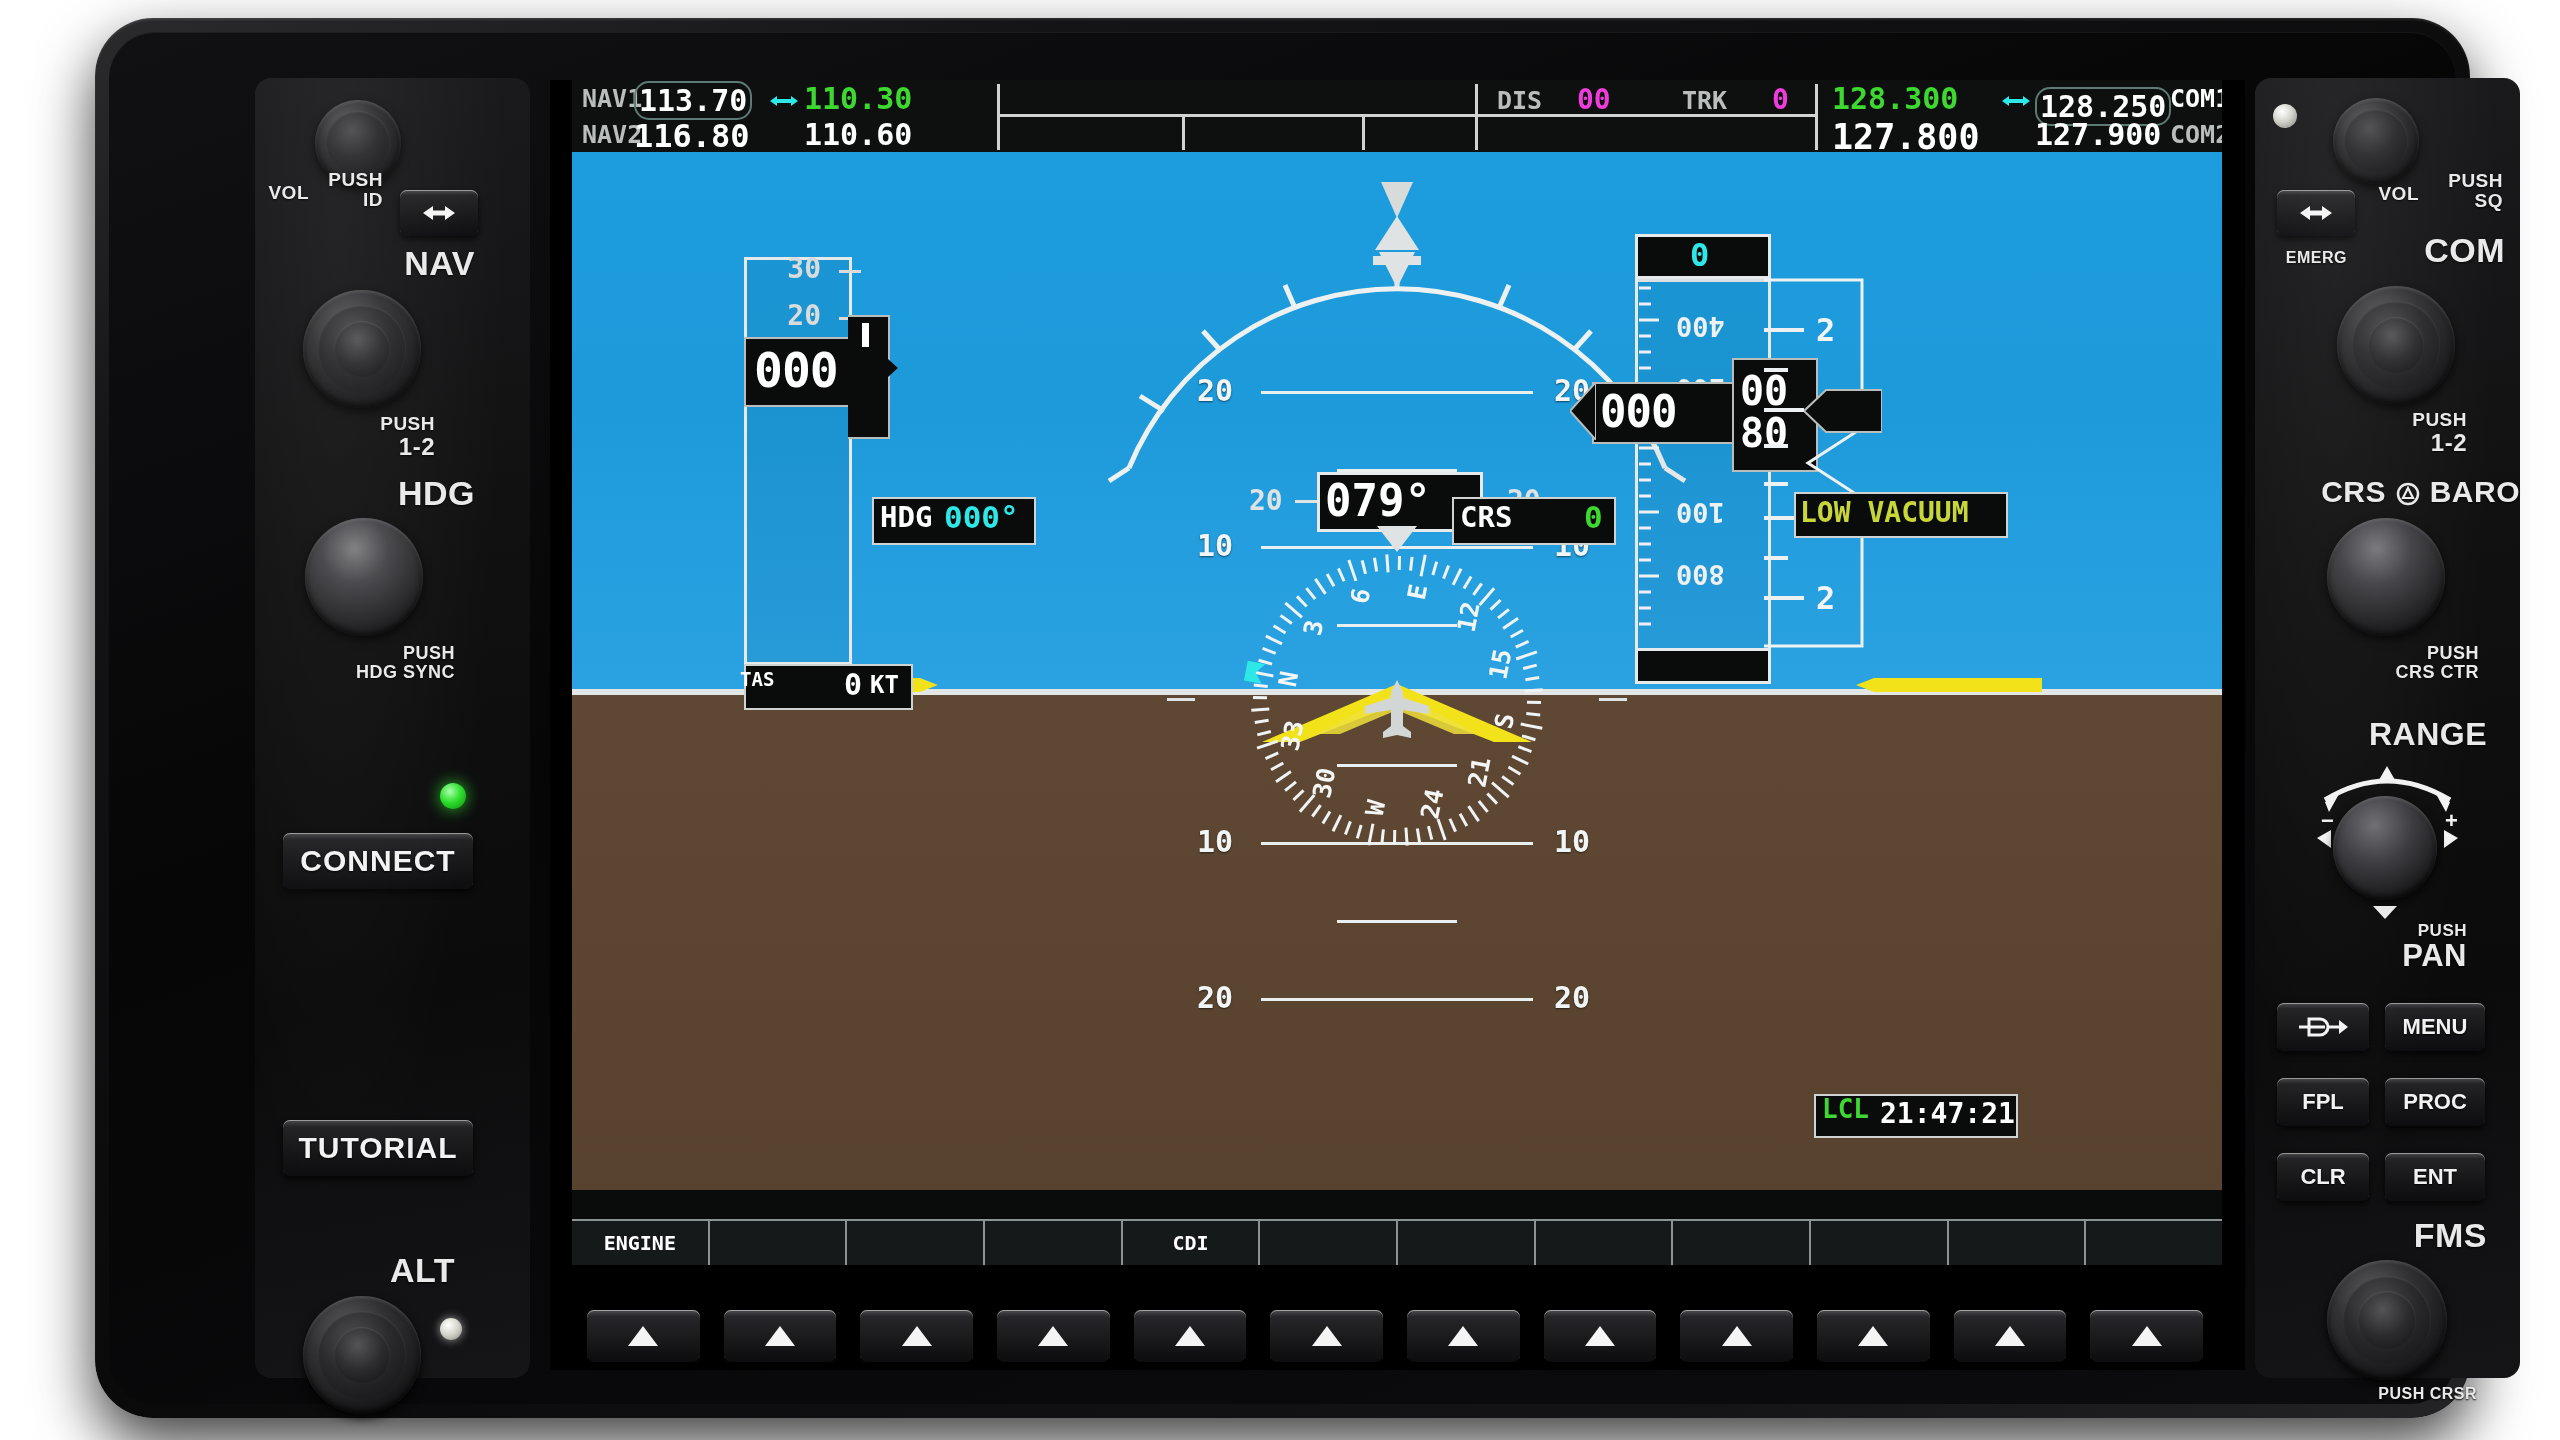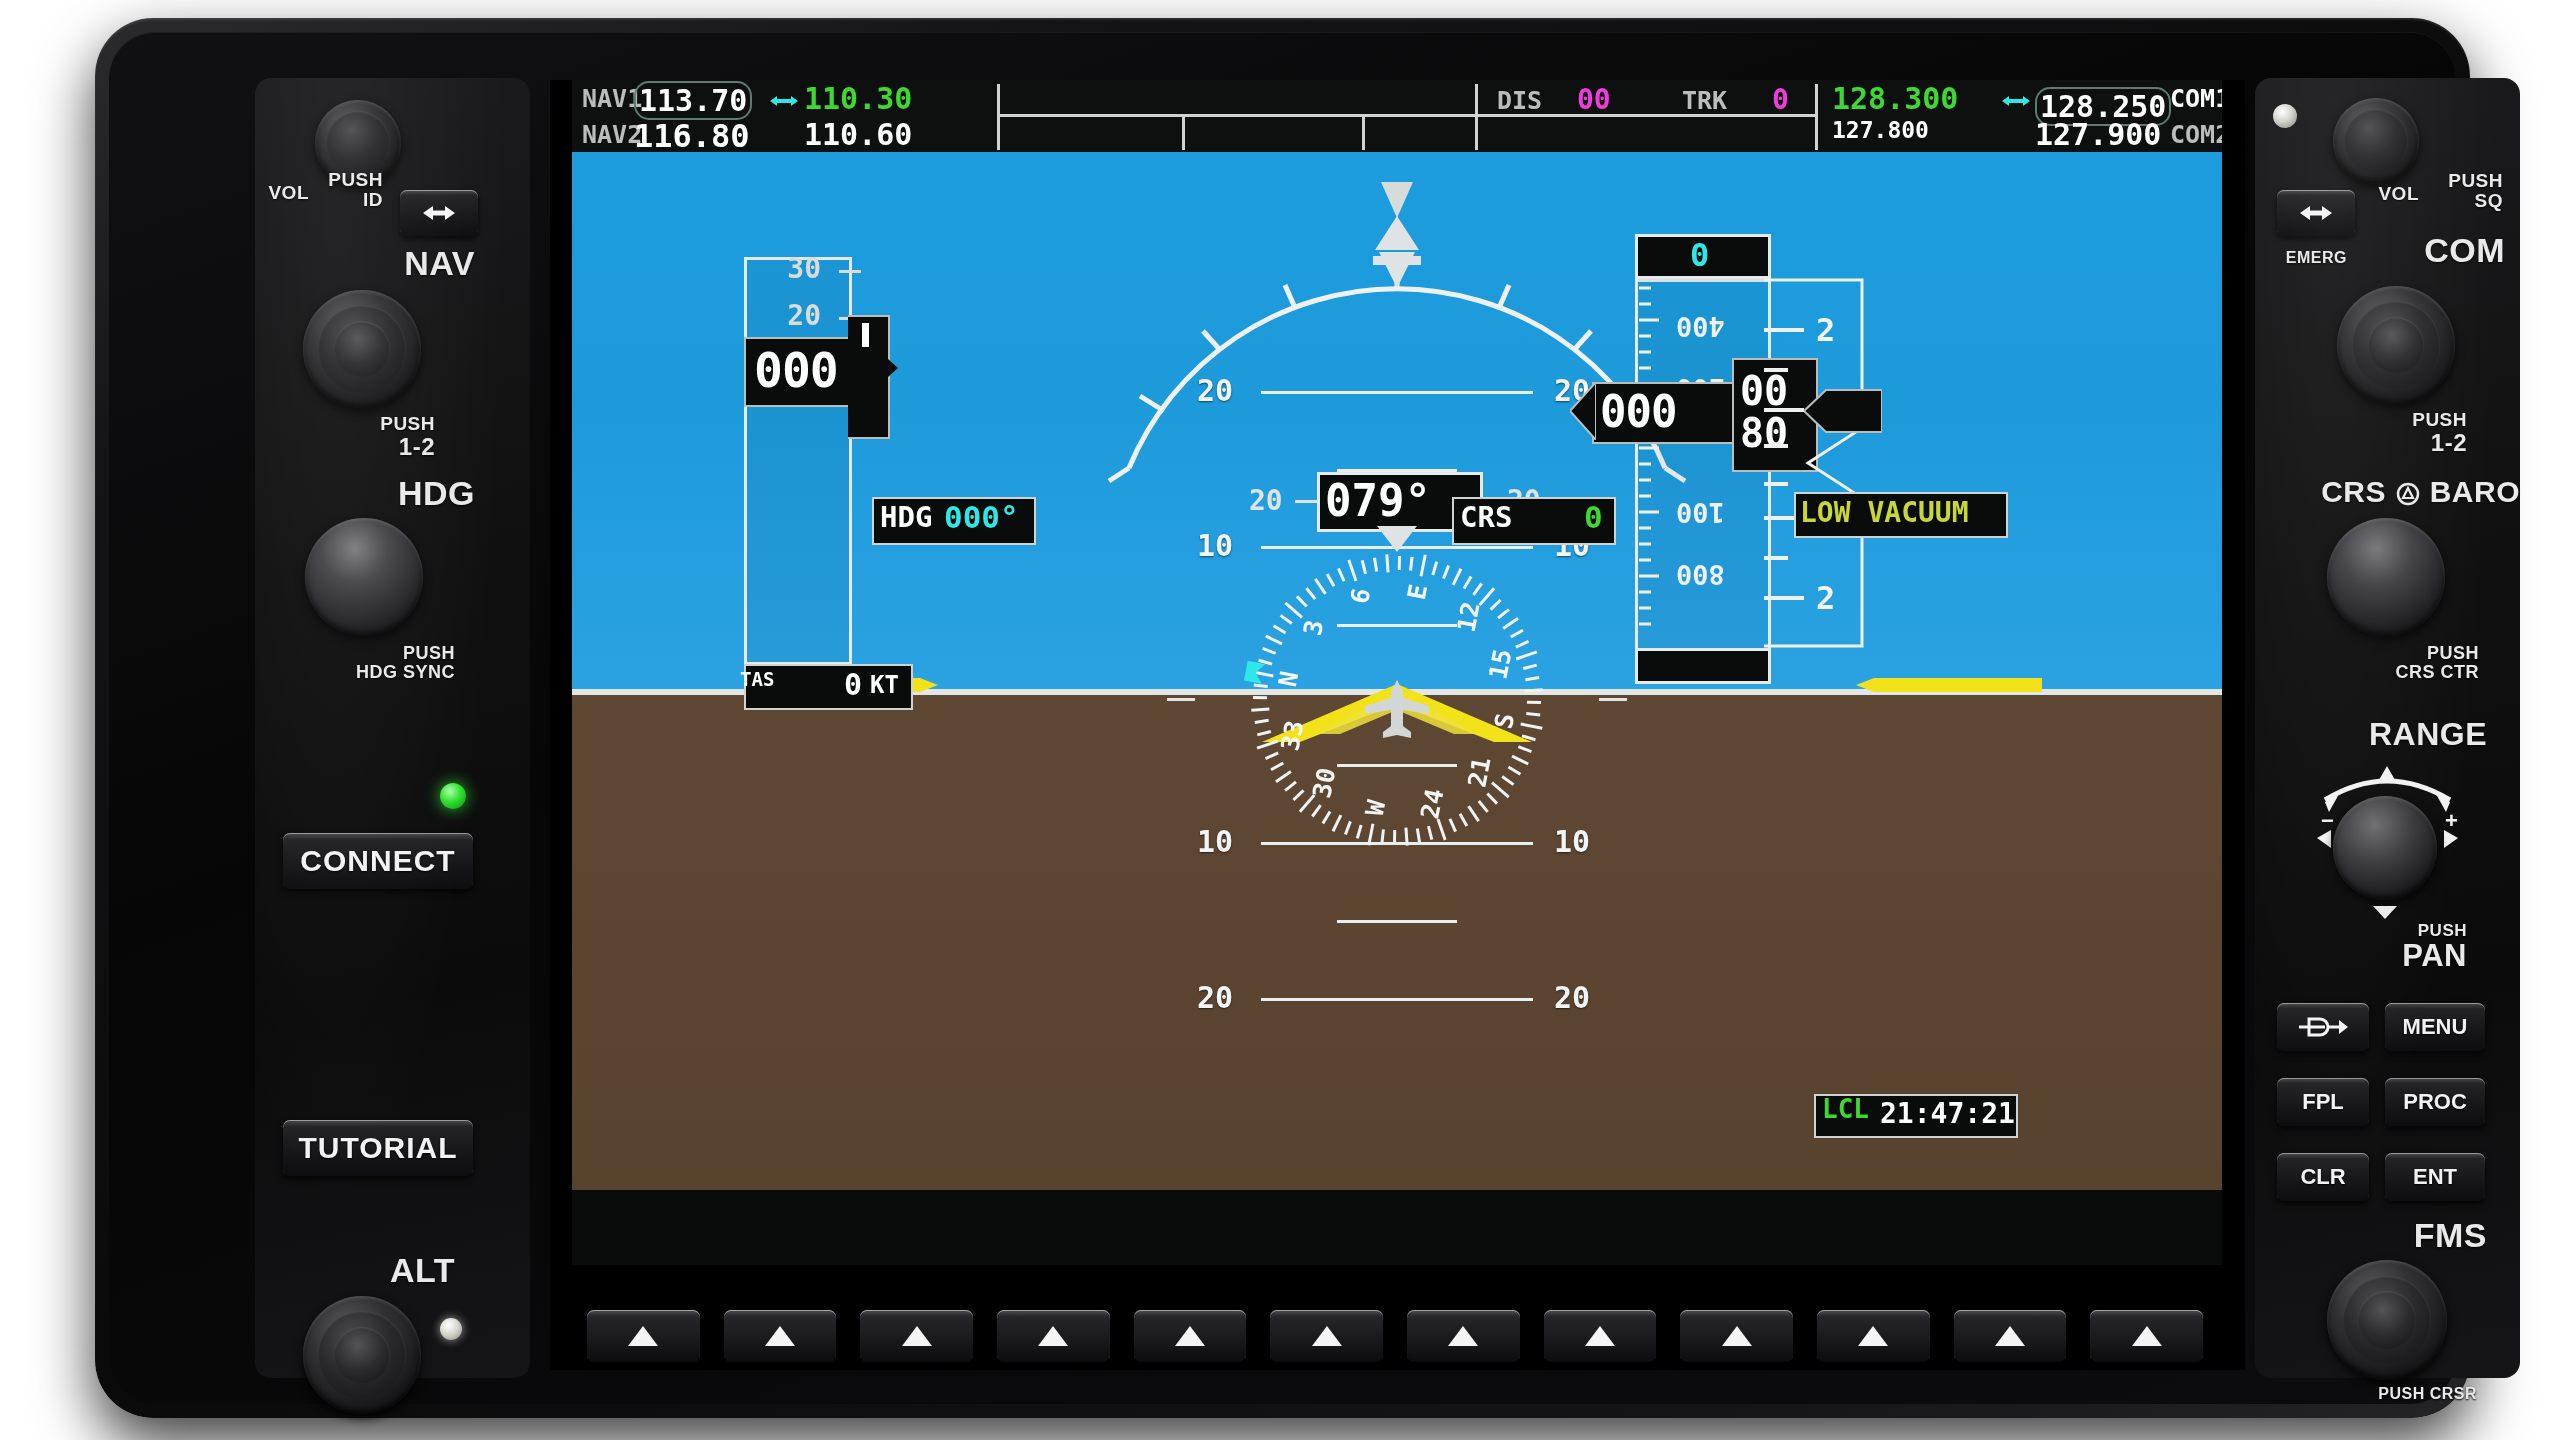--- a/index.html
+++ b/index.html
@@ -257,21 +257,21 @@
         <div class="tb-line" style="left:1243px;top:4px;width:3px;height:66px;"></div>
         <div class="tb-line" style="left:903px;top:34px;width:343px;height:3px;"></div>
 
         <div class="mono green" style="position:absolute;left:1260px;top:1px;font-size:30px;">128.300</div>
         <svg style="position:absolute;left:1428px;top:14px;width:32px;height:14px" viewBox="0 0 32 14">
           <path d="M2 7 L9 2 L9 5 L23 5 L23 2 L30 7 L23 12 L23 9 L9 9 L9 12 Z" fill="#2ee8e8"></path>
         </svg>
         <div class="mono white boxsel" style="position:absolute;left:1463px;top:7px;font-size:30px;padding:0 3px;">128.250</div>
         <div class="mono white" style="position:absolute;left:1598px;top:4px;font-size:25px;">COM1</div>
 
-        <div class="mono white" style="position:absolute;left:1260px;top:37px;font-size:23px;">127.800</div>
+        <div class="mono white" style="position:absolute;left:1260px;top:37px;font-size:35px;">127.800</div>
         <div class="mono white" style="position:absolute;left:1463px;top:37px;font-size:30px;">127.900</div>
         <div class="mono grey" style="position:absolute;left:1598px;top:40px;font-size:25px;">COM2</div>
       </div>
 
       <div id="horizon">
         <div id="sky"></div>
         <div id="ground"></div>
         <div id="skyline"></div>
 
         <div class="pitchline" style="top:23%;width:272px;"></div>
@@ -702,20 +702,34 @@
         <div style="position:absolute;left:calc(50% + 202px);top:546px;width:28px;height:3px;background:#dfe3e3;"></div>
 
         <div class="blackbox" style="position:absolute;left:1222px;top:340px;width:210px;height:42px;"></div>
         <div class="mono amber" style="position:absolute;left:1228px;top:344px;font-size:28px;">LOW VACUUM</div>
 
         <div class="blackbox" style="position:absolute;left:1242px;top:942px;width:200px;height:40px;"></div>
         <div class="mono green" style="position:absolute;left:1250px;top:942px;font-size:26px;">LCL</div>
         <div class="mono white" style="position:absolute;left:1308px;top:945px;font-size:28px;">21:47:21</div>
       </div>
 
+      <div class="softkeybar">
+        <div class="sk">ENGINE</div>
+        <div class="sk"></div>
+        <div class="sk"></div>
+        <div class="sk"></div>
+        <div class="sk">CDI</div>
+        <div class="sk"></div>
+        <div class="sk"></div>
+        <div class="sk"></div>
+        <div class="sk"></div>
+        <div class="sk"></div>
+        <div class="sk"></div>
+        <div class="sk"></div>
+      </div>
     </div>
   </div>
 
   <div id="skrow">
     <div class="skbtn">
         <i></i>
       </div>
     <div class="skbtn">
         <i></i>
       </div>

